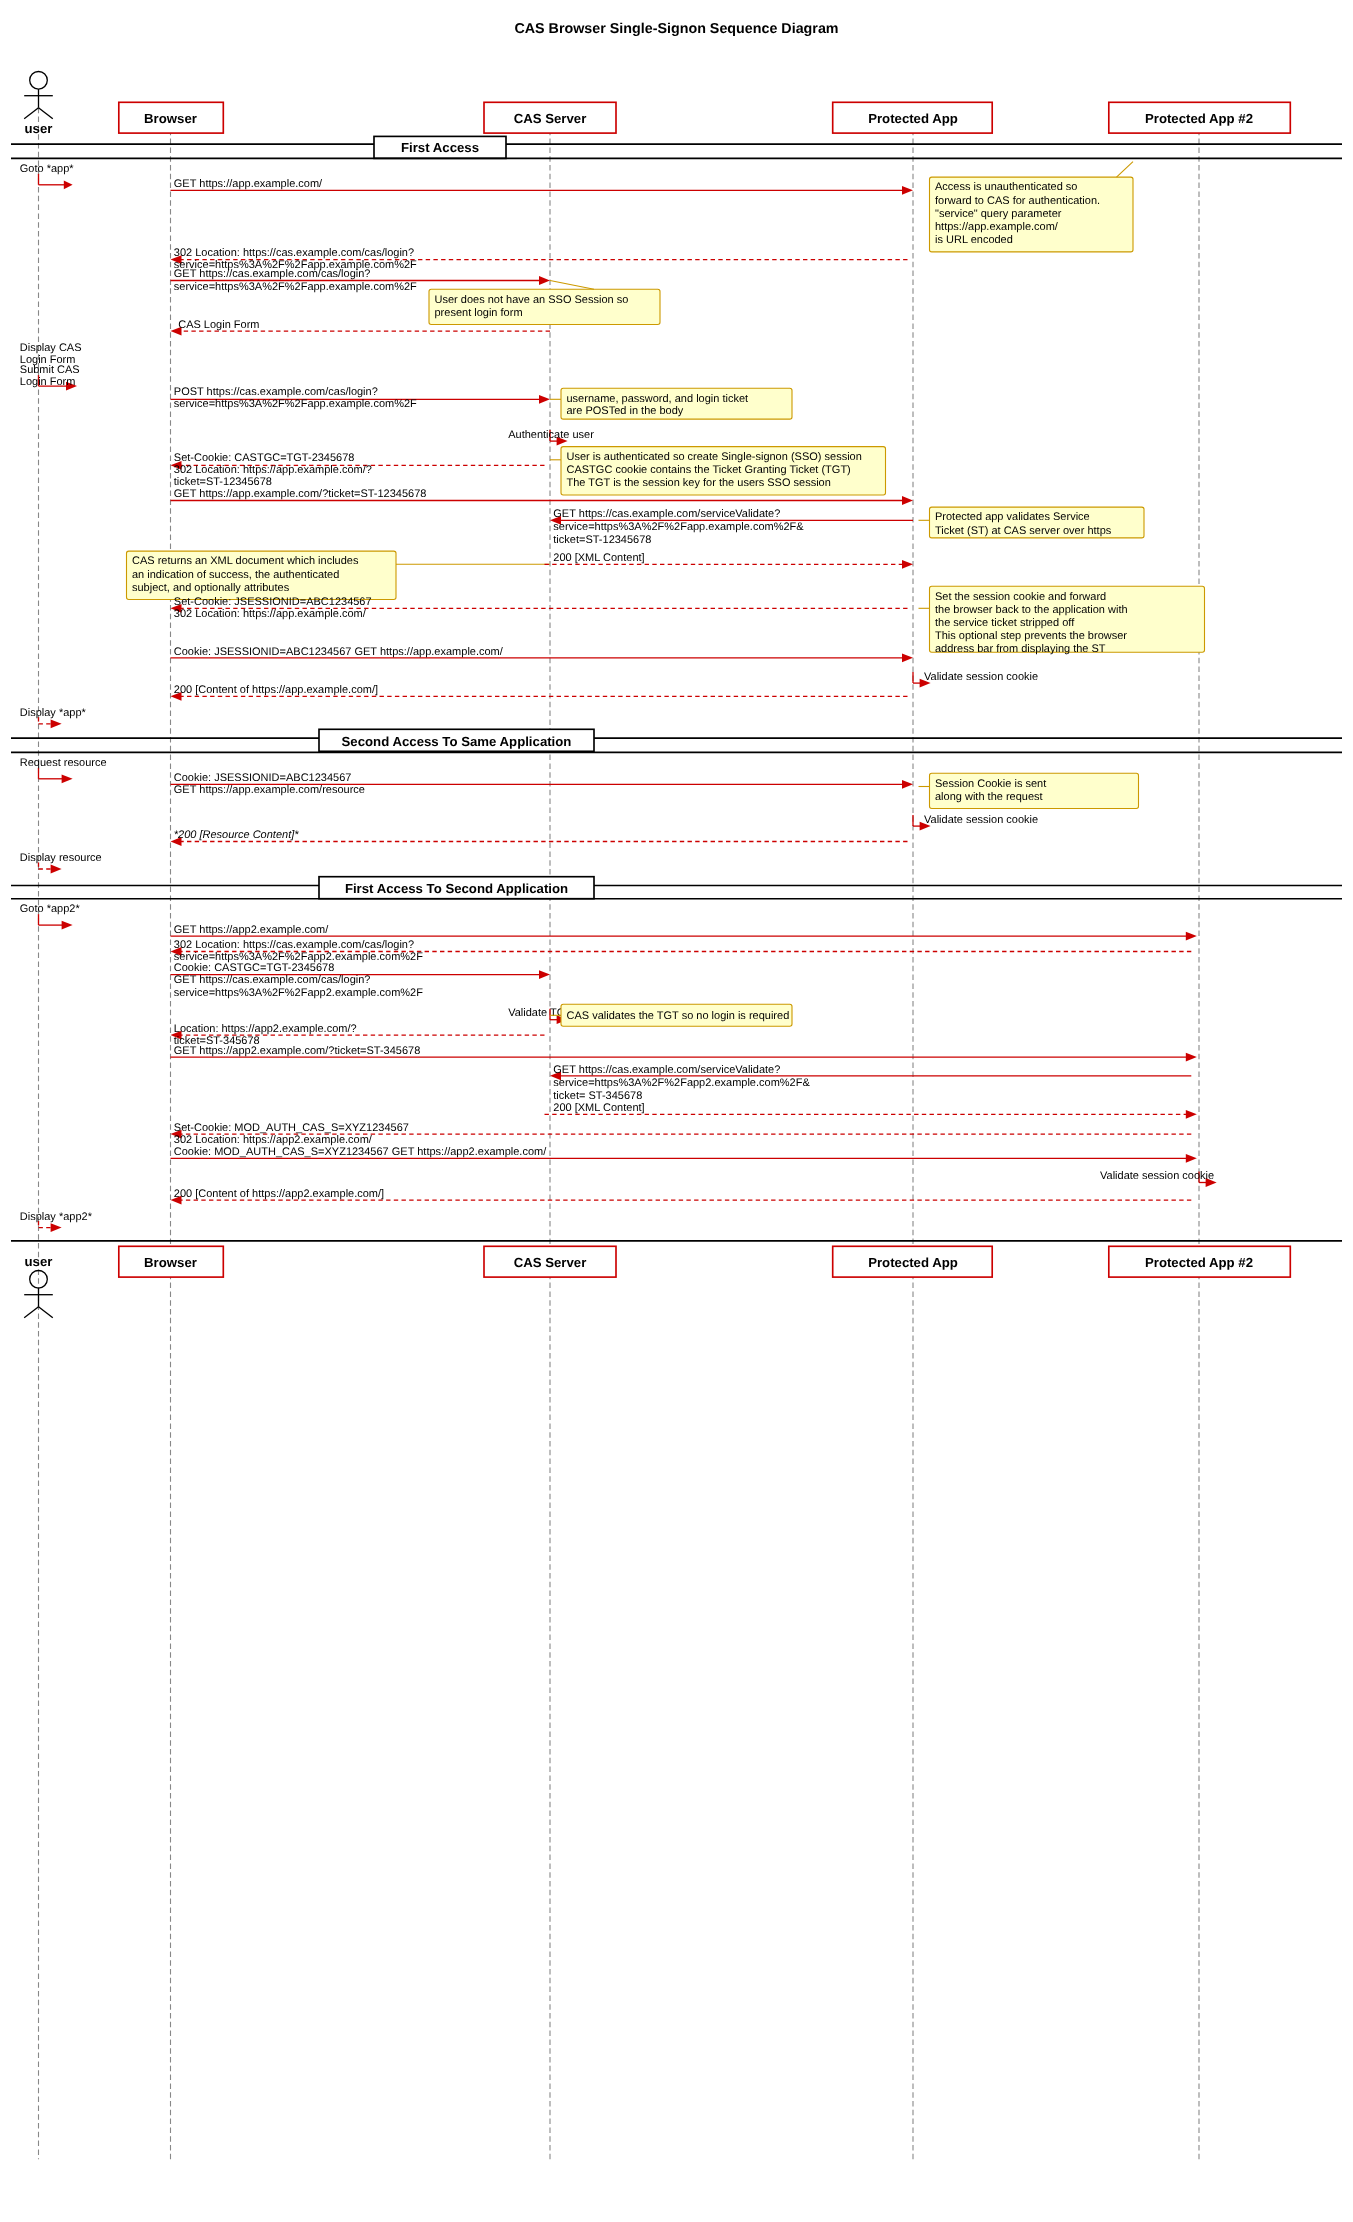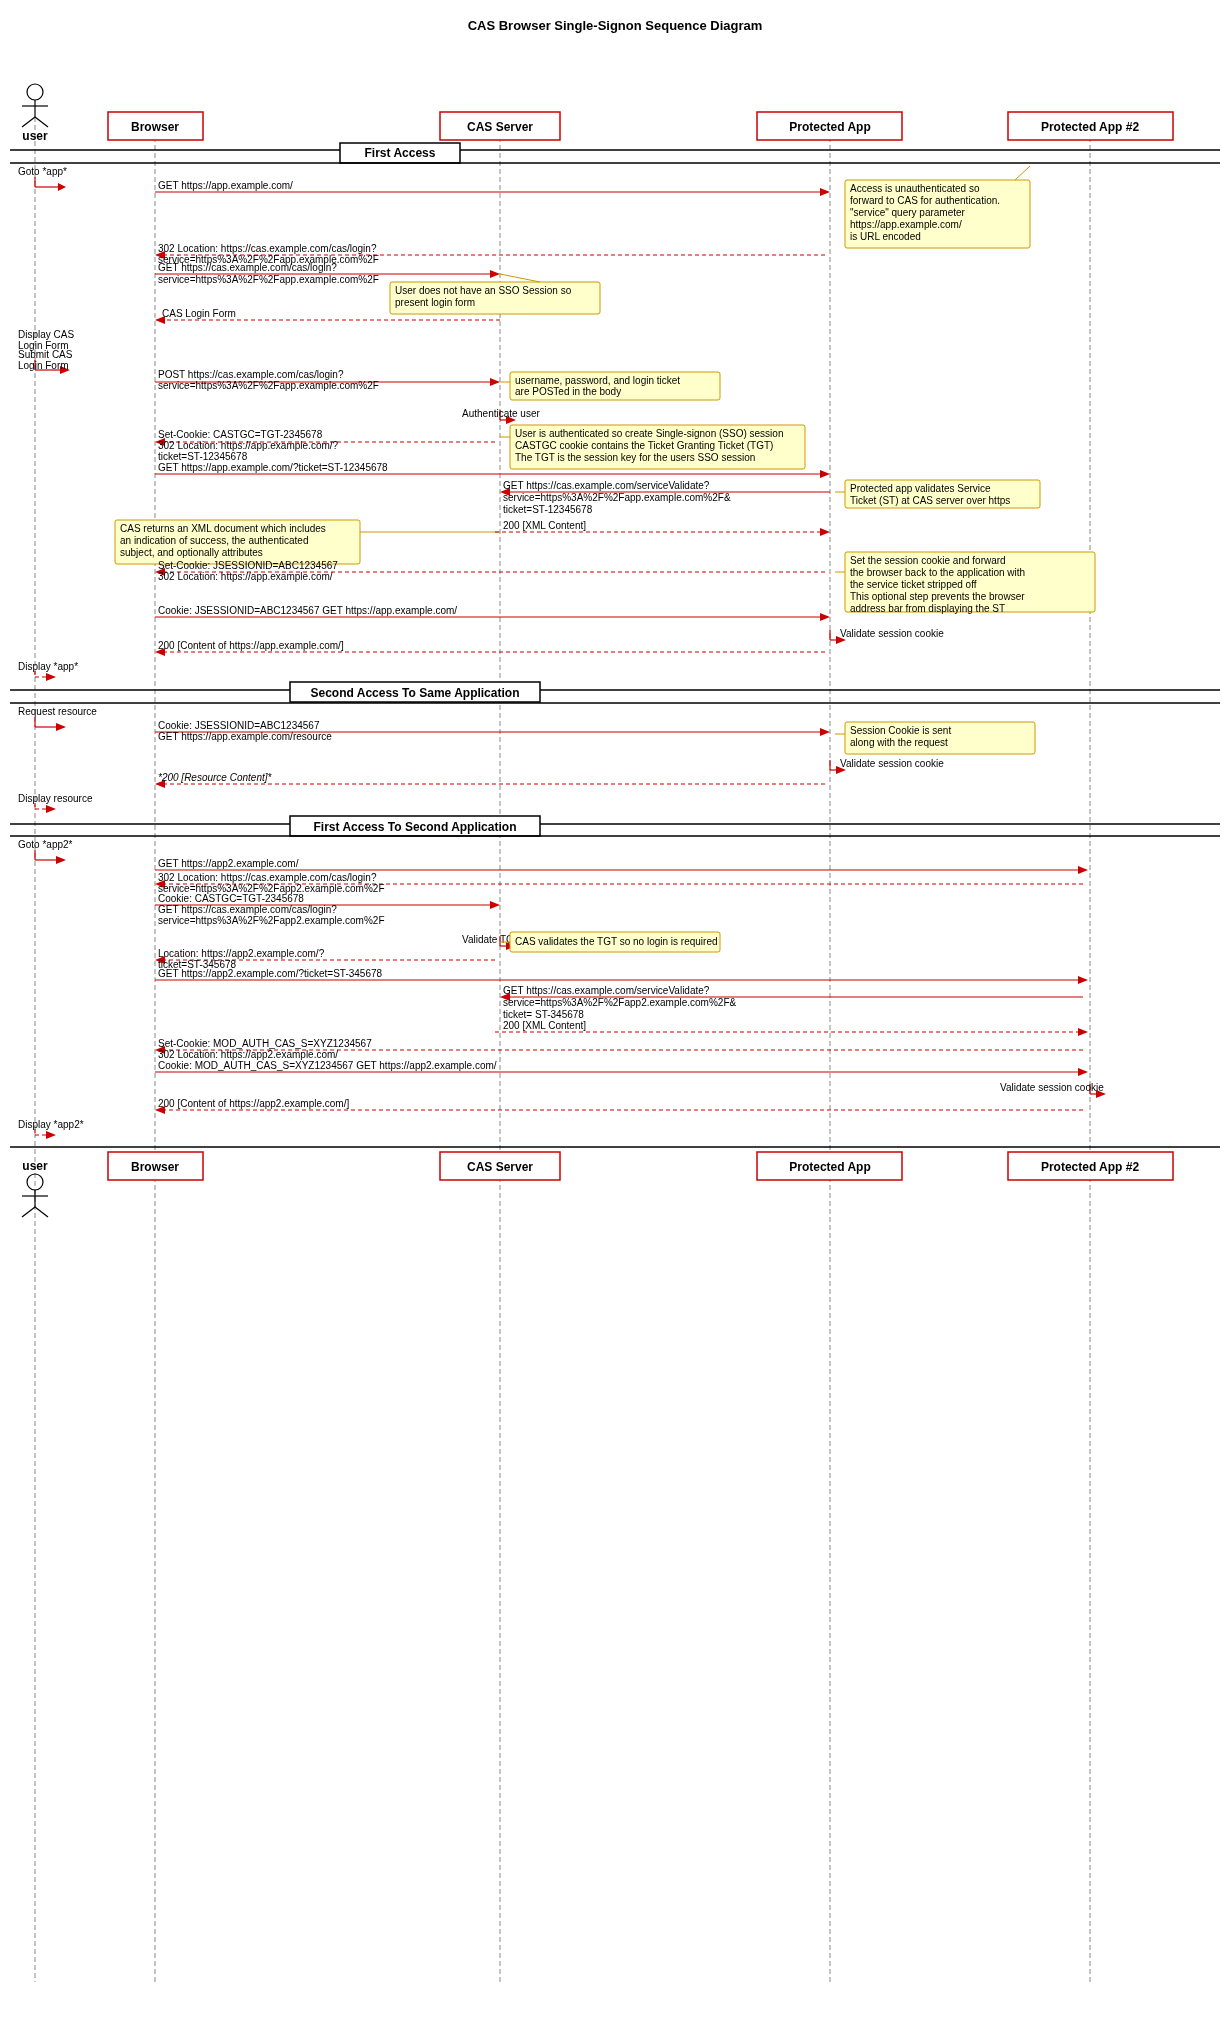--- a/index.html
+++ b/index.html
@@ -15,21 +15,21 @@
       width: 1230px;
       min-height: 2020px;
       position: relative;
       padding: 10px 0;
     }
 
     .diagram-title {
       text-align: center;
       font-size: 13px;
       font-weight: bold;
-      margin-bottom: 29px;
+      margin-bottom: 10px;
       padding-top: 8px;
     }
 
     
     .svg-area {
       position: relative;
       width: 1230px;
     }
 
     svg {

